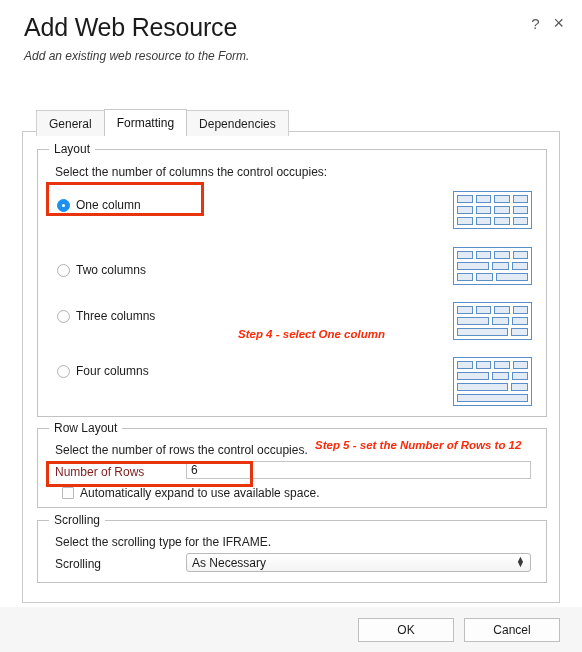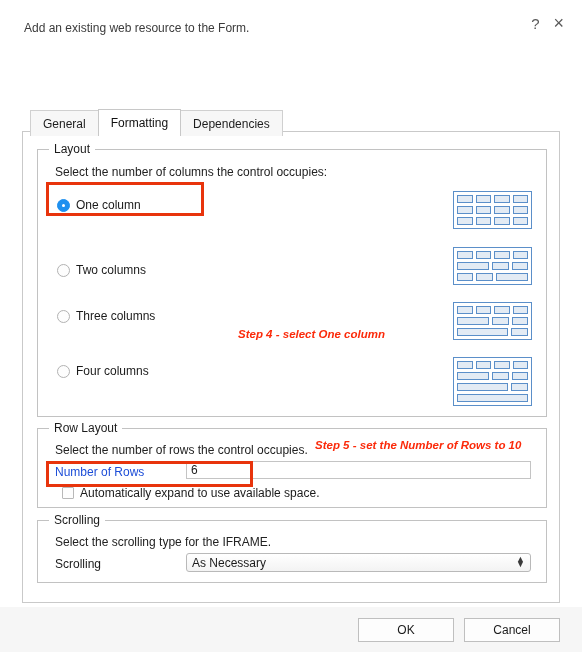--- a/index.html
+++ b/index.html
@@ -21,41 +21,42 @@
     font-weight: normal;
     color: #1b1b1b;
     letter-spacing: -0.2px;
     line-height: 1.1;
     margin: 0;
   }
   .subtitle {
     font-size: 12px;
     color: #3b3b3b;
     margin-top: 7px;
+    font-style: italic;
   }
   .header-icons {
     position: absolute;
     top: 14px; right: 18px;
     display: flex;
     align-items: center;
     gap: 14px;
   }
   .hicon {
     font-size: 15px;
     color: #5a5a5a;
     cursor: pointer;
     line-height: 1;
     font-family: "Liberation Sans", sans-serif;
   }
   .hicon.close { font-size: 18px; }
 
   
   .tabstrip {
     position: absolute;
-    left: 30px; top: 109px;
+    left: 36px; top: 109px;
     display: flex;
     align-items: flex-end;
     z-index: 3;
   }
   .tab {
     font-size: 12px;
     padding: 6px 12px 5px 12px;
     border: 1px solid #d0d0d0;
     border-bottom: none;
     background: #f7f7f7;
@@ -171,21 +172,21 @@
     z-index: 8;
   }
 
   
   #row-group { left: 14px; top: 296px; width: 510px; height: 80px; }
   #row-desc { left: 17px; top: 14px; }
   .field-label {
     position: absolute;
     left: 17px; top: 36px;
     font-size: 12px;
-    color: #1d4ed8;
+    color: #7f1d1d;
   }
   .text-input {
     position: absolute;
     left: 148px; top: 32px;
     width: 345px; height: 18px;
     border: 1px solid #c4c4c4;
     background: #ffffff;
     font-family: "Liberation Sans", sans-serif;
     font-size: 12px;
     color: #1b1b1b;
@@ -263,20 +264,21 @@
     color: #1b1b1b;
     cursor: pointer;
   }
   #ok-button { right: 128px; }
   #cancel-button { right: 22px; }
 </style>
 </head>
 <body>
 
 <div class="header">
+  <div class="title">Add Web Resource</div>
   <div class="subtitle">Add an existing web resource to the Form.</div>
   <div class="header-icons">
     <span class="hicon">?</span>
     <span class="hicon close">×</span>
   </div>
 </div>
 
 <div class="tabstrip">
   <div class="tab">General</div>
   <div class="tab active">Formatting</div>
@@ -392,21 +394,21 @@
     <span class="group-legend">Row Layout</span>
     <div class="group-desc" id="row-desc">Select the number of rows the control occupies.</div>
     <div class="field-label">Number of Rows</div>
     <input class="text-input" type="text" value="6" style="">
     <div class="check-row">
       <span class="checkbox"></span>
       <span class="check-label">Automatically expand to use available space.</span>
     </div>
   </div>
 
-  <div class="annot" id="annot-step5">Step 5 - set the Number of Rows to 10</div>
+  <div class="annot" id="annot-step5">Step 5 - set the Number of Rows to 12</div>
 
   <div class="group" id="scroll-group">
     <span class="group-legend">Scrolling</span>
     <div class="group-desc" id="scroll-desc">Select the scrolling type for the IFRAME.</div>
     <div class="sel-label">Scrolling</div>
     <div class="select-box">
       <span>As Necessary</span>
       <span class="spinner">
         <span>▲</span>
           <span>▼</span>

